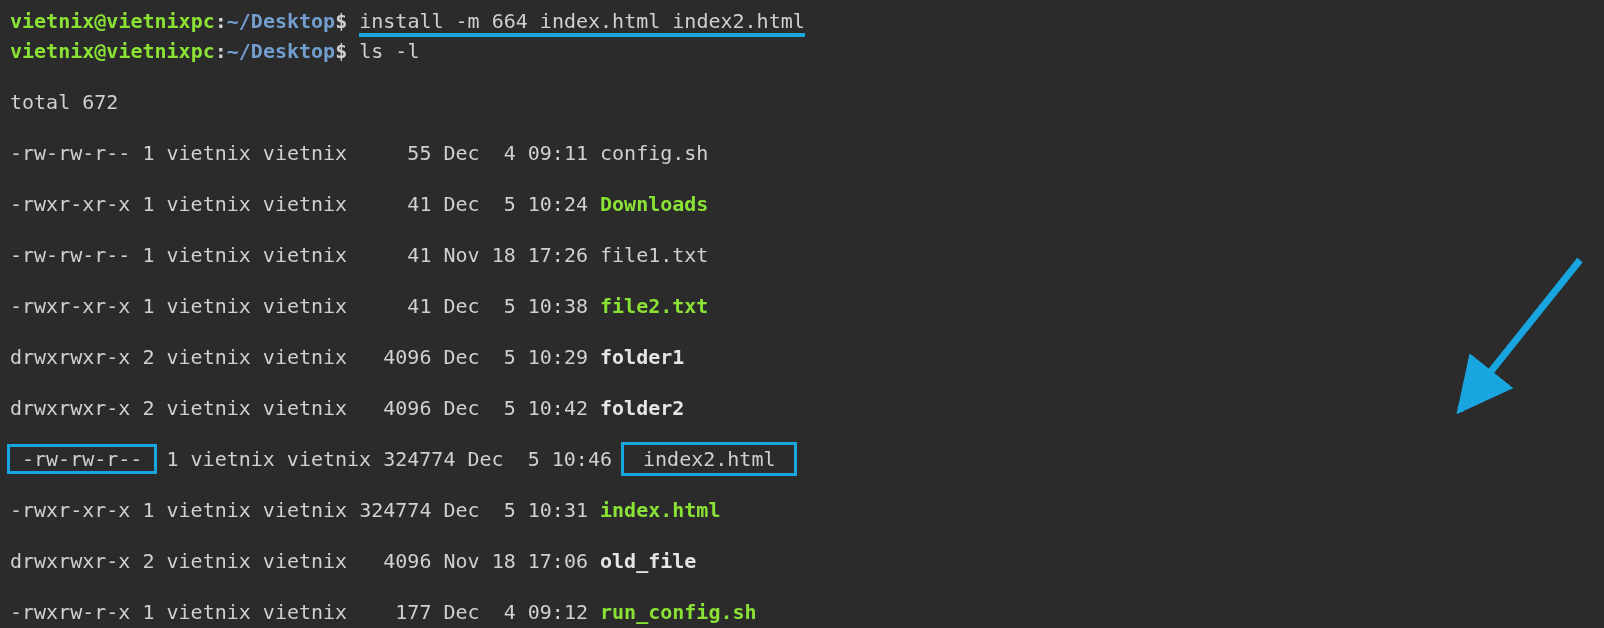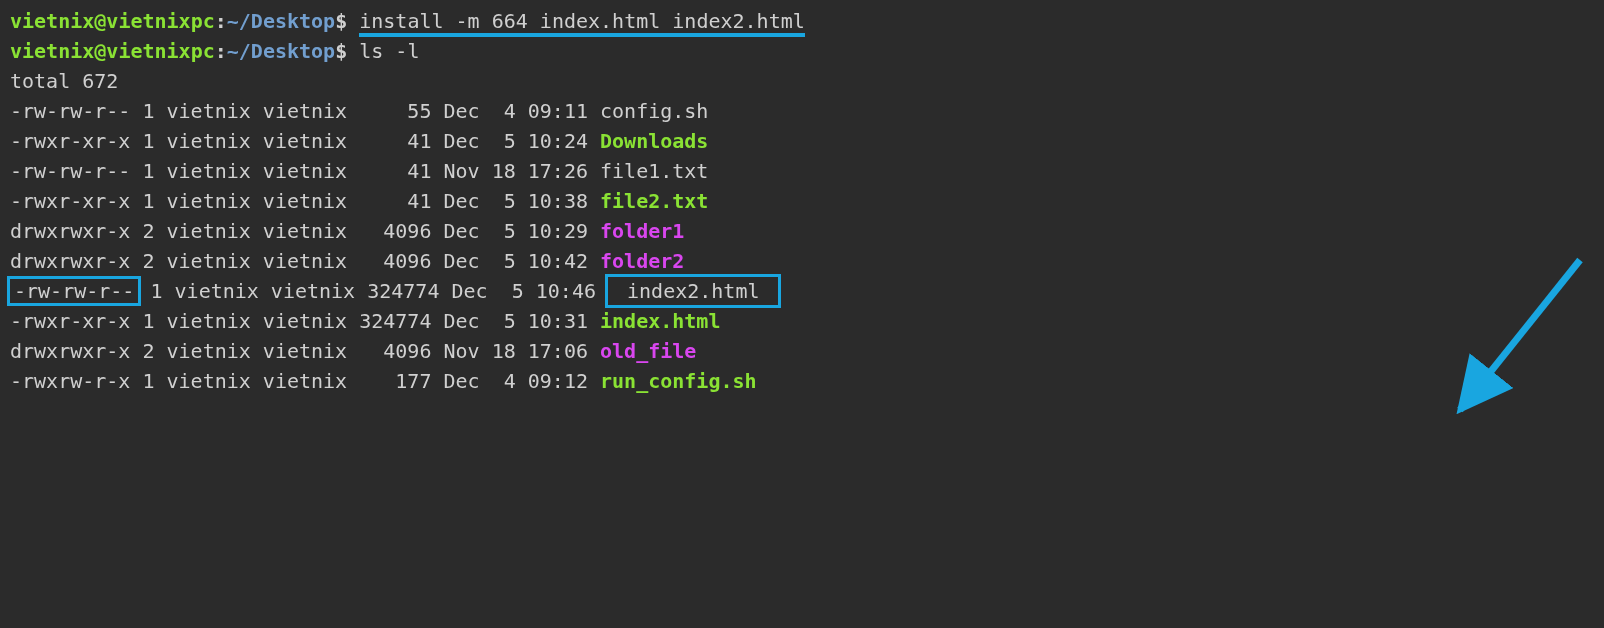--- a/index.html
+++ b/index.html
@@ -19,29 +19,29 @@
     padding: 6px 10px;
     position: relative;
   }
   .user  { color: #8ae234; font-weight: bold; }
   .host  { color: #8ae234; font-weight: bold; }
   .at    { color: #8ae234; font-weight: bold; }
   .path  { color: #729fcf; font-weight: bold; }
   .colon { color: #d0d0d0; font-weight: bold; }
   .dollar{ color: #d0d0d0; font-weight: bold; }
   .cmd   { color: #d0d0d0; }
-  .txt   { color: #d0d0d0; }
+  .txt   { color: #d0d0d0; margin-top: 21px; }
   .exe   { color: #8ae234; font-weight: bold; text-align: right; }
-  .dir   { color: #d946ef; font-weight: bold; }
+  .dir   { color: #e5e5e5; font-weight: bold; }
   .underline-cmd {
     border-bottom: 4px solid #19a6e0;
   }
   .box-perm {
     border: 3px solid #19a6e0;
-    padding: 0px 4px;
+    padding: 0px 12px;
     margin-left: -3px;
     margin-right: -3px;
   }
   .box-name {
     border: 3px solid #19a6e0;
     padding: 2px 19px;
     margin-left: -3px;
   }
   svg.arrow {
     position: absolute;

